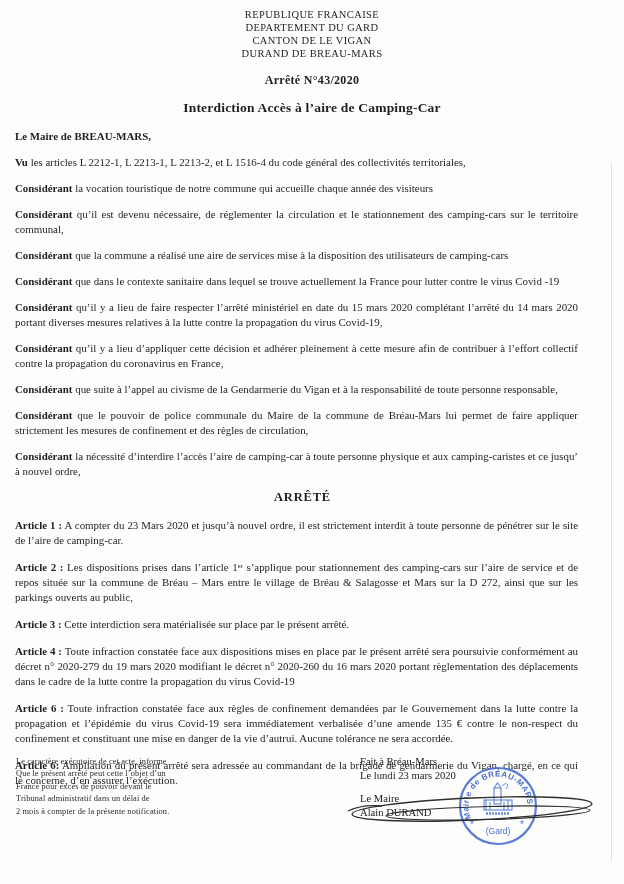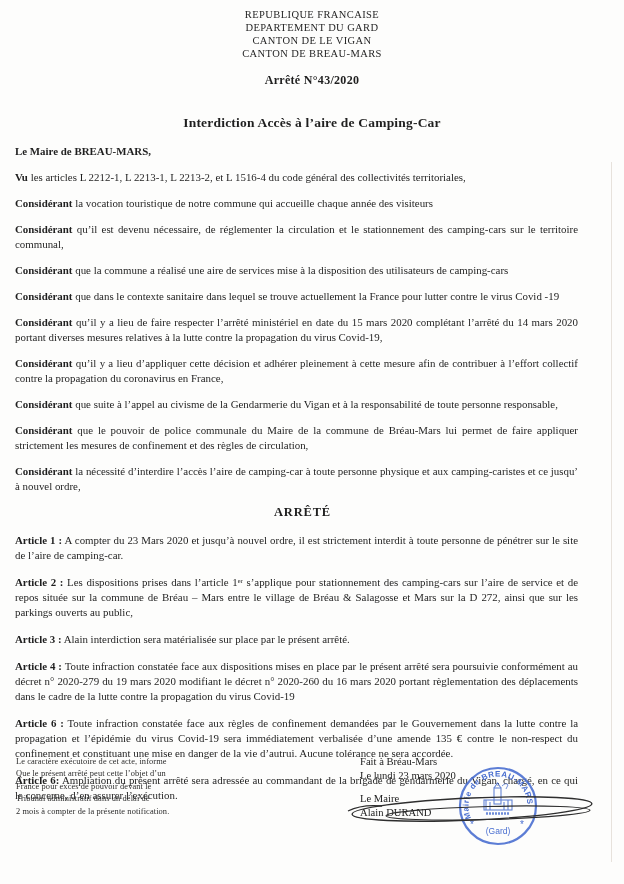--- a/index.html
+++ b/index.html
@@ -25,21 +25,21 @@
     color:#262626;
   }
   .decree-number{
     margin-top:13px;
     text-align:center;
     font-weight:bold;
     font-size:12px;
     letter-spacing:0.3px;
   }
   .doc-title{
-    margin-top:27px;
+    margin-top:12px;
     text-align:center;
     font-weight:bold;
     font-size:13.5px;
     letter-spacing:0.2px;
   }
   .doc-body{
     margin:13px 34px 0 15px;
   }
   .doc-body p{
     margin:0 12px 11px 0;
@@ -92,21 +92,21 @@
 </style>
 </head>
 <body>
 
 <div class="page">
 
   <div class="doc-header">
     <div>REPUBLIQUE FRANCAISE</div>
     <div>DEPARTEMENT DU GARD</div>
     <div>CANTON DE LE VIGAN</div>
-    <div>CANTON DE BREAU-MARS</div>
+    <div>DURAND DE BREAU-MARS</div>
   </div>
 
   <div class="decree-number">Arrêté N°43/2020</div>
 
   <div class="doc-title">Interdiction Accès à l’aire de Camping-Car</div>
 
   <div class="doc-body">
     <p class="salutation">Le Maire de BREAU-MARS,</p>
 
     <p>
@@ -156,21 +156,21 @@
     <p class="article">
       <b class="lead">Article 1 :</b>
       <span>A compter du 23 Mars 2020 et jusqu’à nouvel ordre, il est strictement interdit à toute personne de pénétrer sur le site de l’aire de camping-car.</span>
     </p>
     <p class="article">
       <b class="lead">Article 2 :</b>
       <span>Les dispositions prises dans l’article 1ᵉʳ s’applique  pour  stationnement des camping-cars sur l’aire de service et de repos située  sur la commune de Bréau – Mars entre le village de Bréau &amp; Salagosse et Mars sur la D 272, ainsi que sur les parkings ouverts au public,</span>
     </p>
     <p class="article">
       <b class="lead">Article 3 :</b>
-      <span>Alain interdiction sera matérialisée sur place par le présent arrêté.</span>
+      <span>Cette interdiction sera matérialisée sur place par le présent arrêté.</span>
     </p>
     <p class="article">
       <b class="lead">Article 4 :</b>
       <span>Toute infraction constatée face aux dispositions mises en place par le présent arrêté sera poursuivie conformément au décret n° 2020-279 du 19 mars 2020 modifiant le décret n° 2020-260 du 16 mars 2020 portant règlementation des déplacements dans le cadre de la lutte contre la propagation du virus Covid-19</span>
     </p>
     <p class="article">
       <b class="lead">Article 6 :</b>
       <span>Toute infraction constatée face aux règles de confinement demandées par le Gouvernement dans la lutte contre la propagation et l’épidémie du virus Covid-19 sera immédiatement verbalisée d’une amende 135 € contre le non-respect du confinement et constituant une mise en danger de la vie d’autrui. Aucune tolérance ne sera accordée.</span>
     </p>
     <p class="article">

